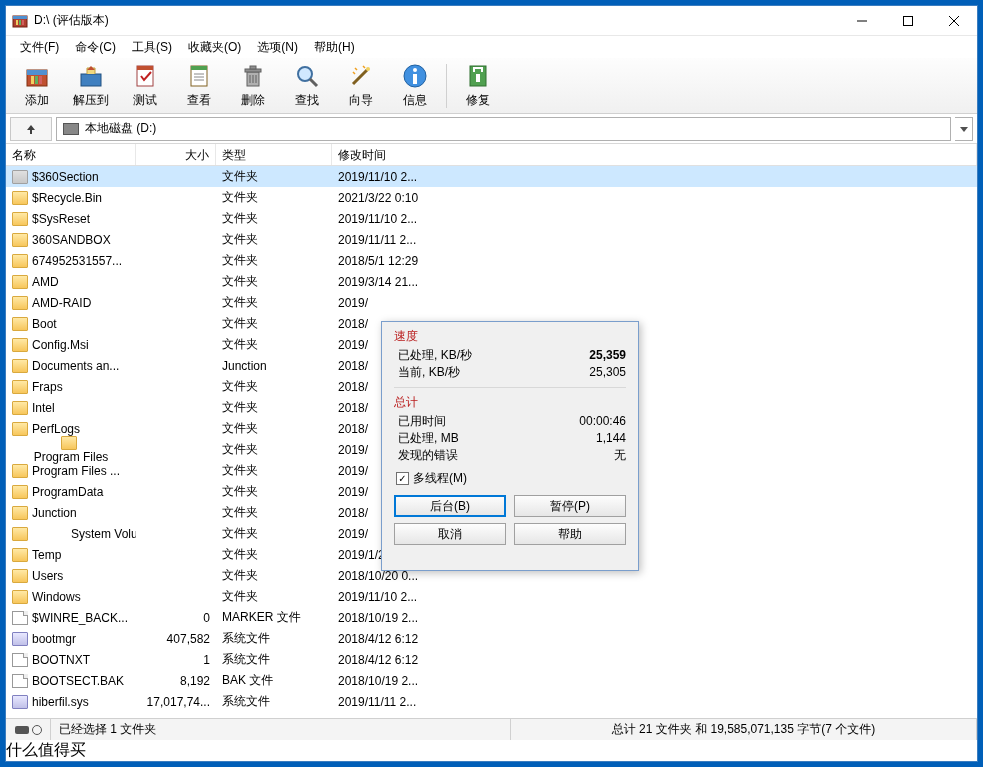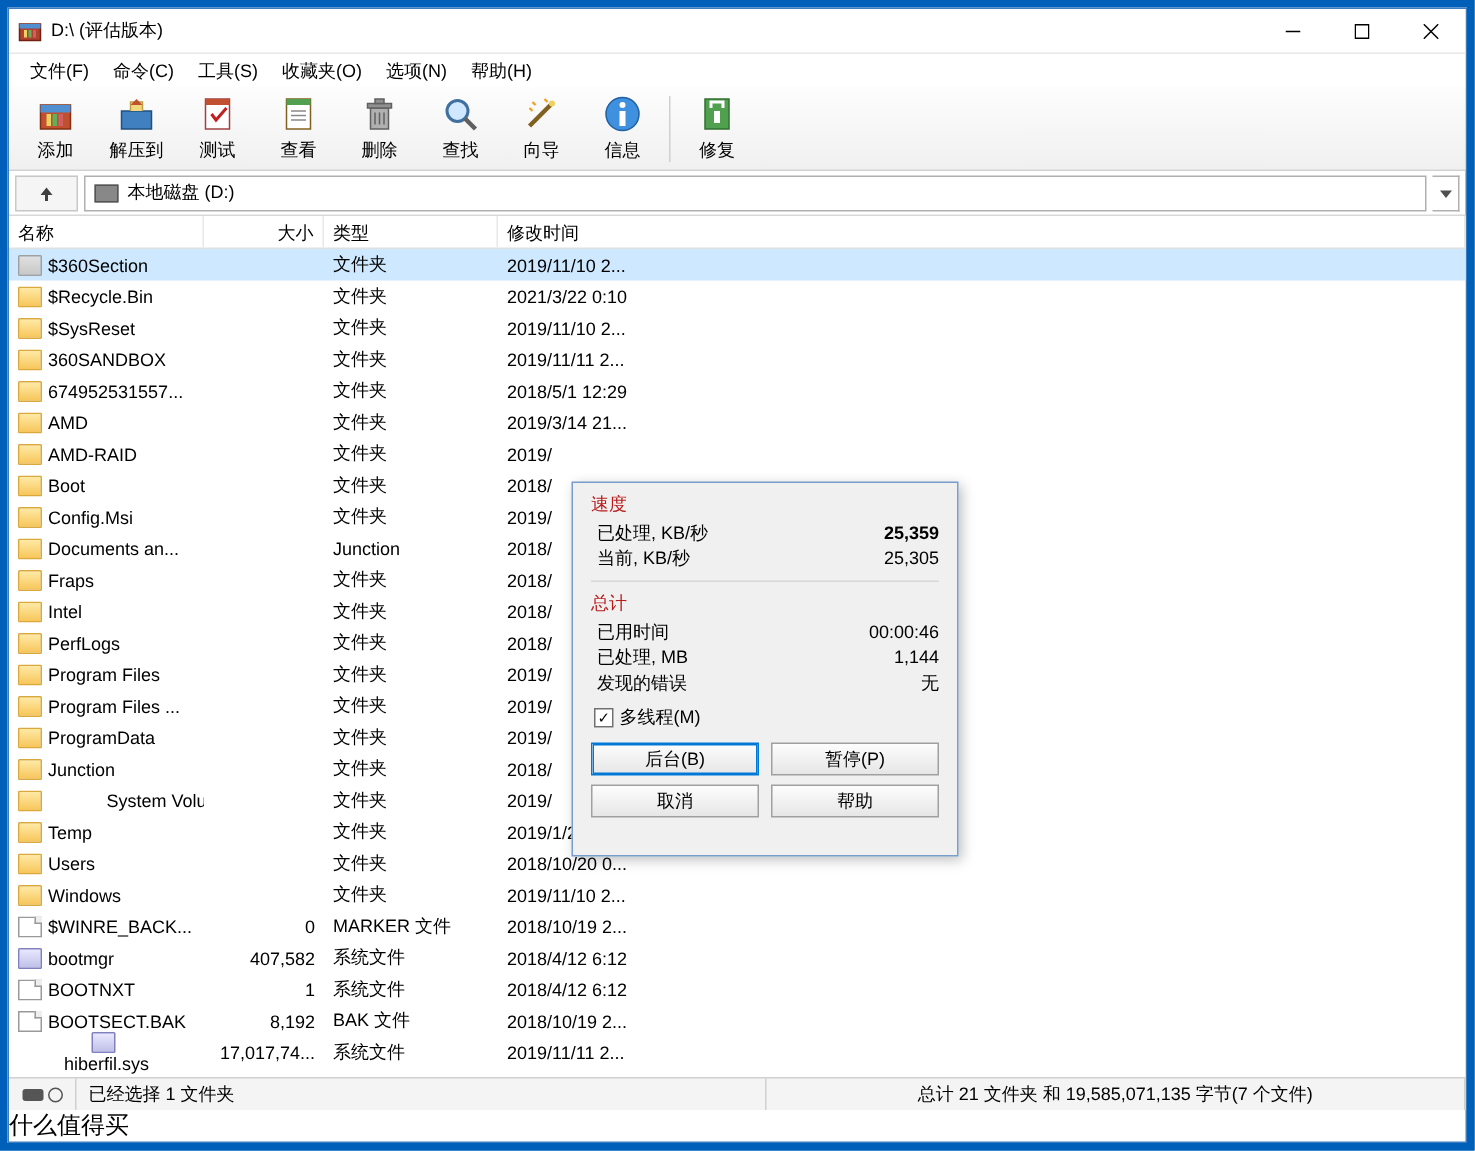--- a/index.html
+++ b/index.html
@@ -342,21 +342,21 @@
       <div class="row">
         <div class="cell colname" style="display:flex;align-items:center;">
           <div class="fico folder-ico"></div>
           <span>PerfLogs</span>
         </div>
         <div class="cell colsize"></div>
         <div class="cell coltype">文件夹</div>
         <div class="cell coldate">2018/</div>
       </div>
       <div class="row">
-        <div class="cell colname" style="display:flex;align-items:center;">
+        <div class="cell colname" style="display:flex;align-items:center;flex-direction:column;">
           <div class="fico folder-ico"></div>
           <span>Program Files</span>
         </div>
         <div class="cell colsize"></div>
         <div class="cell coltype">文件夹</div>
         <div class="cell coldate">2019/</div>
       </div>
       <div class="row">
         <div class="cell colname" style="display:flex;align-items:center;">
           <div class="fico folder-ico"></div>
@@ -450,21 +450,21 @@
       <div class="row">
         <div class="cell colname" style="display:flex;align-items:center;">
           <div class="fico file-ico"></div>
           <span>BOOTSECT.BAK</span>
         </div>
         <div class="cell colsize">8,192</div>
         <div class="cell coltype">BAK 文件</div>
         <div class="cell coldate">2018/10/19 2...</div>
       </div>
       <div class="row">
-        <div class="cell colname" style="display:flex;align-items:center;flex-direction:column;">
+        <div class="cell colname" style="display:flex;align-items:flex-end;">
           <div class="fico sys-ico"></div>
           <span>hiberfil.sys</span>
         </div>
         <div class="cell colsize">17,017,74...</div>
         <div class="cell coltype">系统文件</div>
         <div class="cell coldate">2019/11/11 2...</div>
       </div>
     </div>
 
   <div class="statusbar">

